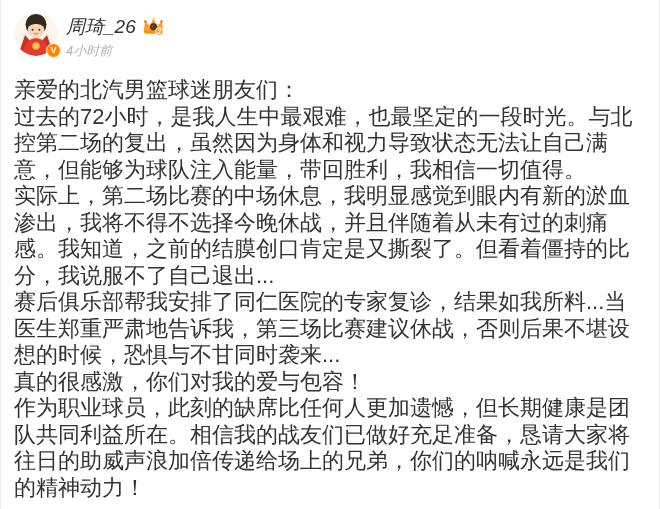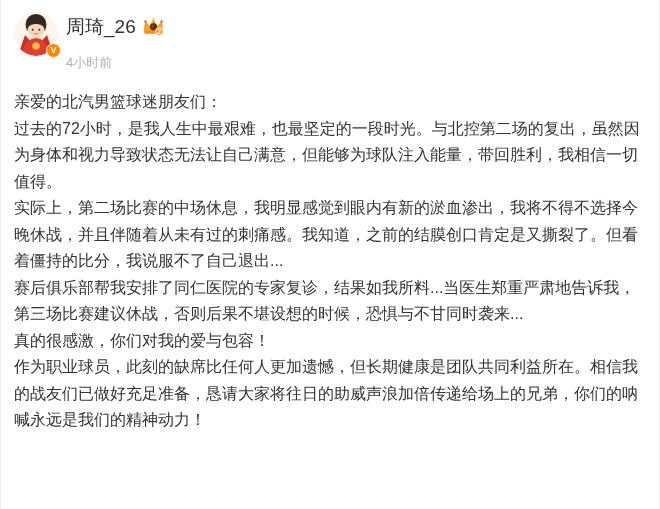--- a/index.html
+++ b/index.html
@@ -30,42 +30,42 @@
     width: 15px; height: 15px;
     background: #ff8500;
     border: 1.5px solid #ffffff;
     border-radius: 50%;
     color: #ffffff;
     font-size: 9px;
     font-weight: bold;
     line-height: 12px;
     text-align: center;
   }
-  .meta { margin-left: 8px; padding-top: 5px; }
+  .meta { margin-left: 8px; padding-top: 5px; font-style: italic; }
   .name-row { display: flex; align-items: center; }
   .username {
     font-size: 19px;
     color: #333333;
     line-height: 20px;
     cursor: pointer;
     text-decoration: none;
   }
   .crown { margin-left: 6px; display: inline-block; width: 23px; height: 20px; }
   .timestamp {
-    margin-top: 17px;
+    margin-top: 5px;
     font-size: 13px;
     color: #b2b2b2;
     cursor: pointer;
   }
 
   
   .content {
     margin-top: 17px;
     width: 631px;
-    font-size: 16px;
+    font-size: 22px;
     line-height: 26.5px;
     color: #333333;
     word-break: break-word;
   }
   .content .para { white-space: pre-wrap; }
 </style>
 </head>
 <body>
 
 <div class="post">

